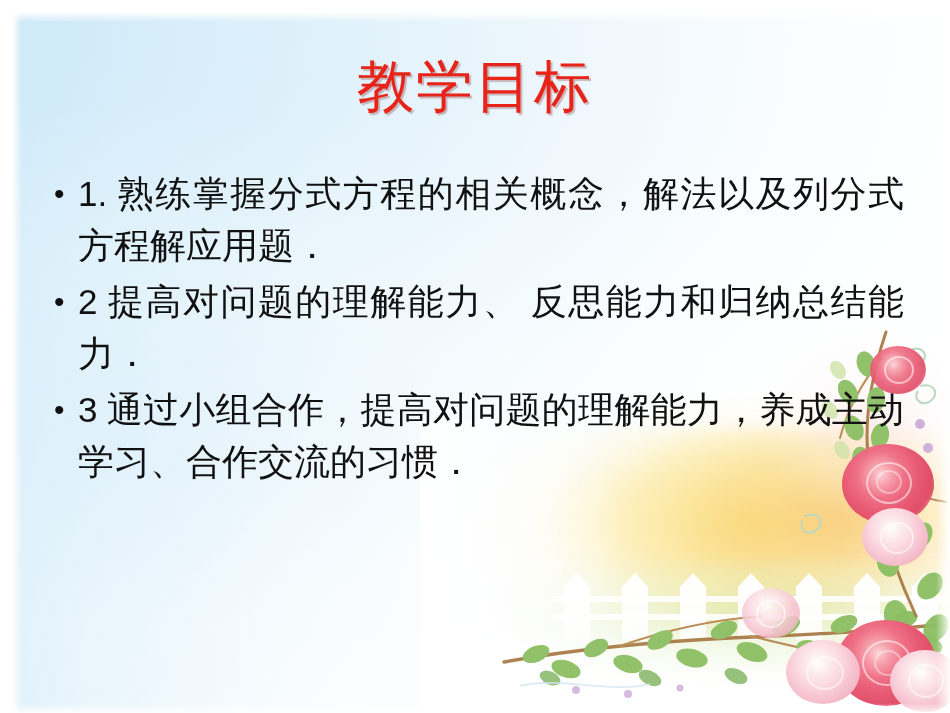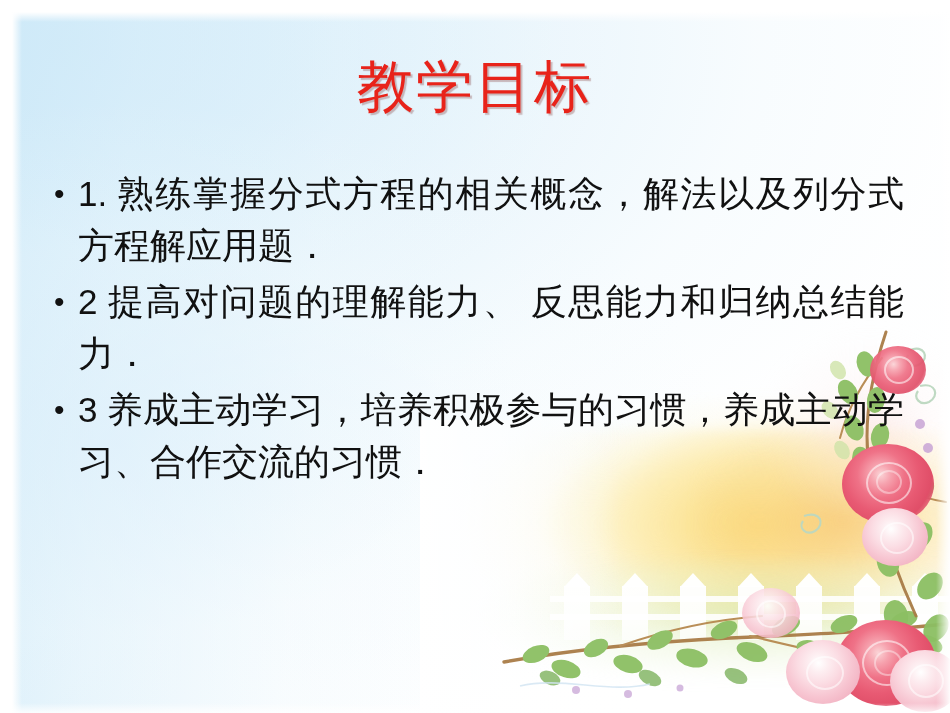--- a/index.html
+++ b/index.html
@@ -402,18 +402,18 @@
       <div class="bullet-text"><span class="num">1.</span><span> 熟练掌握分式方程的相关概念，解法以及列分式方程解应用题．</span></div>
     </div>
 
     <div class="bullet-row">
       <div class="bullet-dot">•</div>
       <div class="bullet-text"><span class="num">2</span><span> 提高对问题的理解能力、 反思能力和归纳总结能力．</span></div>
     </div>
 
     <div class="bullet-row">
       <div class="bullet-dot">•</div>
-      <div class="bullet-text"><span class="num">3</span><span> 养成主动学习，培养积极参与的习惯，养成主动学习、合作交流的习惯．</span></div>
+      <div class="bullet-text"><span class="num">3</span><span> 通过小组合作，提高对问题的理解能力，养成主动学习、合作交流的习惯．</span></div>
     </div>
 
   </div>
 
 </div>
 
 </body></html>

